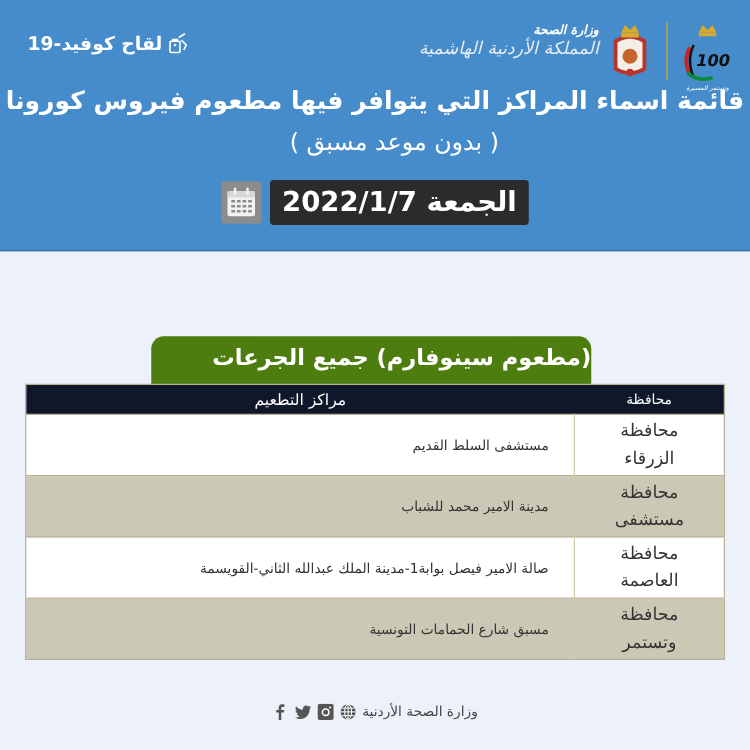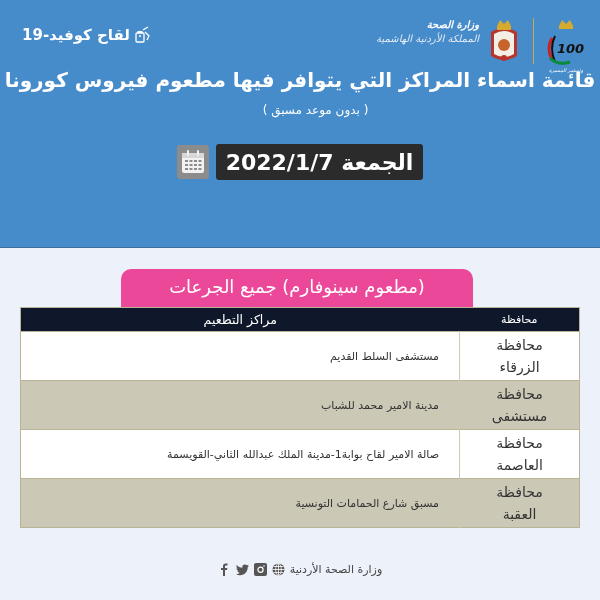--- a/index.html
+++ b/index.html
@@ -1,33 +1,33 @@
 <!DOCTYPE html>
 <html><head>
 <meta charset="utf-8">
 <style>
   * { box-sizing: border-box; margin: 0; padding: 0; }
   html, body { width: 600px; height: 600px; overflow: hidden; }
   body { background: #edf1f9; font-family: "DejaVu Sans", sans-serif; position: relative; }
-  .header { position: absolute; left: 0; top: 0; width: 600px; height: 248px; background: #468bca; border-bottom: 1px solid #3d6f9c; }
+  .header { position: absolute; left: 0; top: 0; width: 600px; height: 201px; background: #468bca; border-bottom: 1px solid #3d6f9c; }
   .vaccine-tag { position: absolute; left: 22px; top: 26px; color: #fff; font-size: 15px; font-weight: bold; display: flex; align-items: center; gap: 4px; direction: ltr; }
   .vaccine-tag .ic { width: 16px; height: 18px; }
   .logos { position: absolute; right: 12px; top: 18px; height: 58px; display: flex; align-items: flex-start; gap: 6px; direction: ltr; font-style: italic; }
   .ministry-text { text-align: right; color: #fff; line-height: 14px; }
   .ministry-text .t1 { font-size: 10px; font-weight: bold; color: #fff; }
-  .ministry-text .t2 { font-size: 10px; color: #e4ecf5; }
+  .ministry-text .t2 { font-size: 14px; color: #e4ecf5; }
   .emblem { width: 38px; height: 48px; }
   .vsep { width: 1px; height: 46px; background: #c9a94a; margin: 0 4px; }
   .centennial { width: 44px; height: 56px; }
   .title1 { position: absolute; left: 0; right: 0; top: 68px; text-align: center; color: #fff; font-size: 20px; font-weight: bold; direction: rtl; }
-  .title2 { position: absolute; left: 0; right: 0; top: 103px; text-align: center; color: #fff; font-size: 12px; direction: rtl; padding-left: 31px; }
+  .title2 { position: absolute; left: 0; right: 0; top: 103px; text-align: center; color: #fff; font-size: 19px; direction: rtl; padding-left: 31px; }
   .date-row { position: absolute; left: 0; right: 0; top: 144px; display: flex; justify-content: center; align-items: center; gap: 7px; direction: ltr; }
   .cal-icon { width: 32px; height: 34px; background: #8c8c8c; border-radius: 3px; display: flex; align-items: center; justify-content: center; }
   .date-box { background: #2b2b2b; color: #fff; font-size: 22px; font-weight: bold; padding: 16px 10px; border-radius: 3px; height: 36px; display: flex; align-items: center; direction: rtl; }
-  .tab-title { position: absolute; left: 121px; top: 269px; width: 352px; height: 40px; background: #ec4899; border-radius: 10px 10px 0 0; color: #fff; font-size: 18px; font-weight: normal; text-align: center; line-height: 36px; direction: rtl; }
+  .tab-title { position: absolute; left: 121px; top: 269px; width: 352px; height: 40px; background: #4d7c0f; border-radius: 10px 10px 0 0; color: #fff; font-size: 18px; font-weight: bold; text-align: right; line-height: 36px; direction: rtl; }
   table.centers { position: absolute; left: 20px; top: 307px; width: 560px; border-collapse: collapse; direction: rtl; font-size: 11px; }
   table.centers th { background: #0f172a; color: #fff; font-weight: normal; height: 24px; font-size: 12.5px; }
   table.centers th.gov-h { width: 120px; font-size: 11px; }
   table.centers td { height: 49px; color: #333; border-top: 1px solid #b9b398; }
   table.centers td.gov { width: 120px; text-align: center; font-size: 14px; line-height: 22px; border-left: 1px solid #cfc9ad; color: #333; }
   table.centers td.center { text-align: right; padding-right: 20px; font-size: 11px; margin-top: 28px; }
   table.centers tr.odd td { background: #ffffff; }
   table.centers tr.even td { background: #ccc8b6; }
   table.centers { border: 1px solid #b9b398; }
   .footer { position: absolute; left: 0; right: 0; top: 563px; display: flex; justify-content: center; align-items: flex-start; gap: 5px; direction: ltr; color: #444; font-size: 11px; }
@@ -124,26 +124,26 @@
         <div>محافظة</div>
         <div>مستشفى</div>
       </td>
       <td class="center">مدينة الامير محمد للشباب</td>
     </tr>
     <tr class="odd">
       <td class="gov">
         <div>محافظة</div>
         <div>العاصمة</div>
       </td>
-      <td class="center">صالة الامير لقاح بوابة1-مدينة الملك عبدالله الثاني-القويسمة</td>
+      <td class="center">صالة الامير فيصل بوابة1-مدينة الملك عبدالله الثاني-القويسمة</td>
     </tr>
     <tr class="even">
       <td class="gov">
         <div>محافظة</div>
-        <div>العقبة</div>
+        <div>وتستمر</div>
       </td>
       <td class="center">مسبق شارع الحمامات التونسية</td>
     </tr>
   </tbody>
 </table>
 
 <div class="footer">
   <span class="soc">
     <svg width="8" height="13" viewBox="0 0 8 13">
         <path d="M5 13 V7 H7 L7.4 5 H5 V3.6 C5 3 5.3 2.6 6 2.6 H7.5 V0.6 C7 0.5 6.3 0.4 5.6 0.4 C4 0.4 3 1.4 3 3.2 V5 H1 V7 H3 V13 Z" fill="#555"></path>

